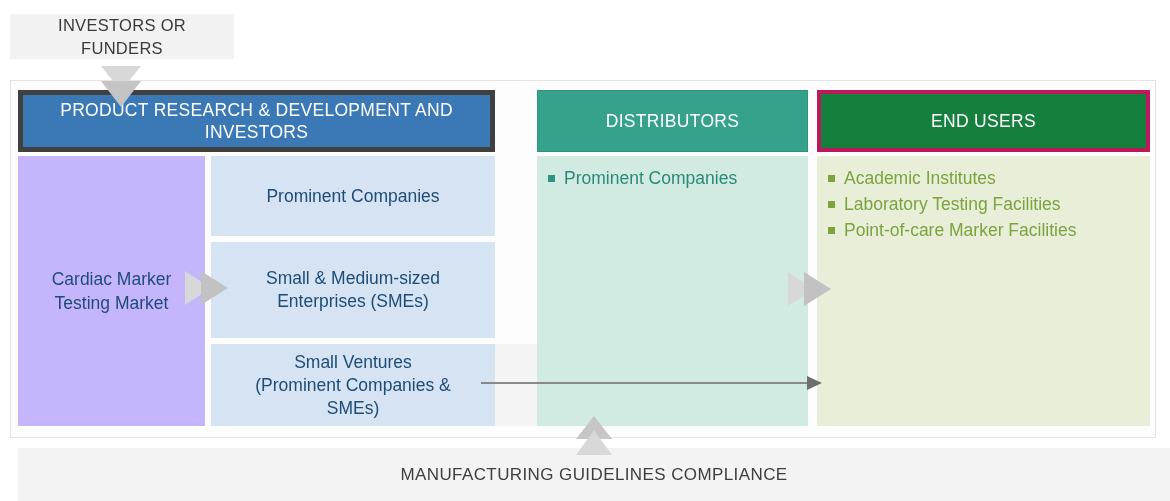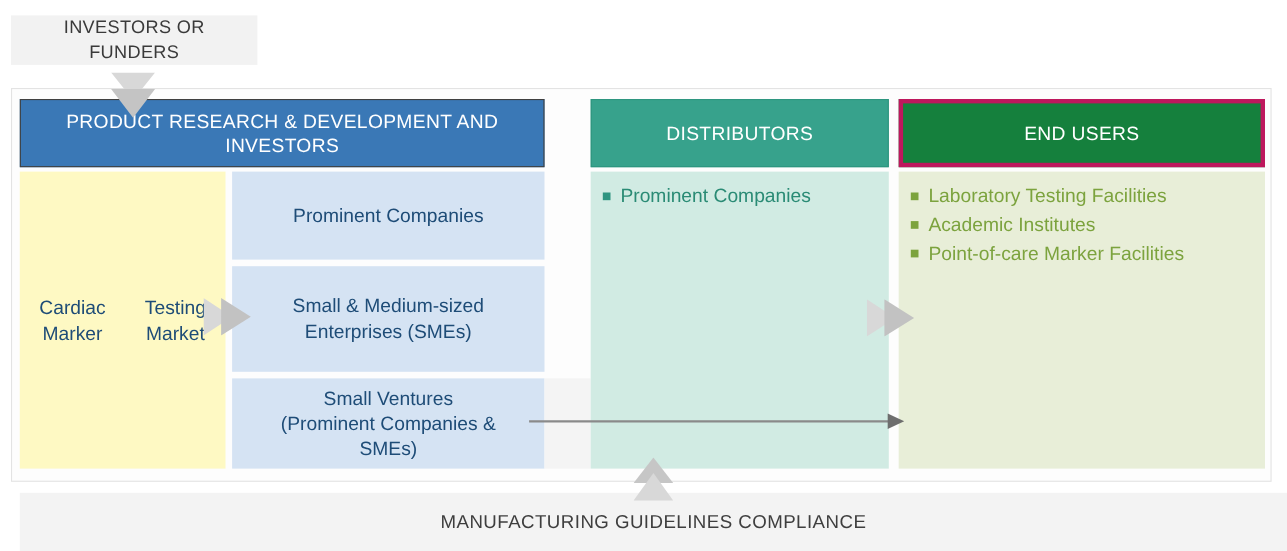--- a/index.html
+++ b/index.html
@@ -16,27 +16,27 @@
     flex-direction:column;
   }
   .container{
     left:10px;top:80px;width:1146px;height:358px;
     background:#FDFDFD;border:1px solid #E3E3E3;
   }
   .hdr{
     color:#ffffff;font-size:17.5px;line-height:22px;letter-spacing:.3px;
     flex-direction:column;z-index:2;
   }
-  .hdr-blue{left:18px;top:90px;width:477px;height:62px;background:#3A78B6;border:1px solid #404040;}
+  .hdr-blue{left:18px;top:90px;width:477px;height:62px;background:#3A78B6;border:5px solid #404040;}
   .hdr-teal{left:537px;top:90px;width:271px;height:62px;background:#37A28C;border:1px solid #2D957F;}
   .hdr-olive{left:817px;top:90px;width:333px;height:62px;background:#15803d;border:4px solid #be185d;justify-content:center;}
 
   .market-box{
-    left:18px;top:156px;width:187px;height:270px;background:#fef9c3;
-    color:#1E4C77;font-size:17.5px;line-height:24px;flex-direction:row;
+    left:18px;top:156px;width:187px;height:270px;background:#c4b5fd;
+    color:#1E4C77;font-size:17.5px;line-height:24px;flex-direction:column;
   }
   .mid-row{
     left:211px;width:284px;background:#D5E3F3;color:#1E4C77;
     font-size:17.5px;line-height:23px;flex-direction:column;
   }
   .mid-row-1{top:156px;height:80px;}
   .mid-row-2{top:242px;height:96px;}
   .mid-row-3{top:344px;height:82px;}
   .gray-connector{left:495px;top:344px;width:42px;height:82px;background:#F4F4F4;}
 
@@ -120,25 +120,25 @@
     <polygon points="0,0 0,34 26,17" fill="#D8D8D8"></polygon>
     <polygon points="16,0 16,34 43,17" fill="#C2C2C2"></polygon>
   </svg>
 
   <div class="abs center-flex hdr hdr-olive">
     <div>END USERS</div>
   </div>
   <div class="abs body-box end-body">
     <div class="list-item">
       <span class="bullet bullet-green"></span>
-      <span>Laboratory Testing Facilities</span>
+      <span>Academic Institutes</span>
     </div>
     <div class="list-item">
       <span class="bullet bullet-green"></span>
-      <span>Academic Institutes</span>
+      <span>Laboratory Testing Facilities</span>
     </div>
     <div class="list-item">
       <span class="bullet bullet-green"></span>
       <span>Point-of-care Marker Facilities</span>
     </div>
   </div>
 
   <svg class="abs line-arrow" style="left:478px;top:374px;" width="345" height="18">
     <line x1="3" y1="9" x2="331" y2="9" stroke="#8A8A8A" stroke-width="2"></line>
     <polygon points="329,2 344,9 329,16" fill="#6E6E6E"></polygon>

